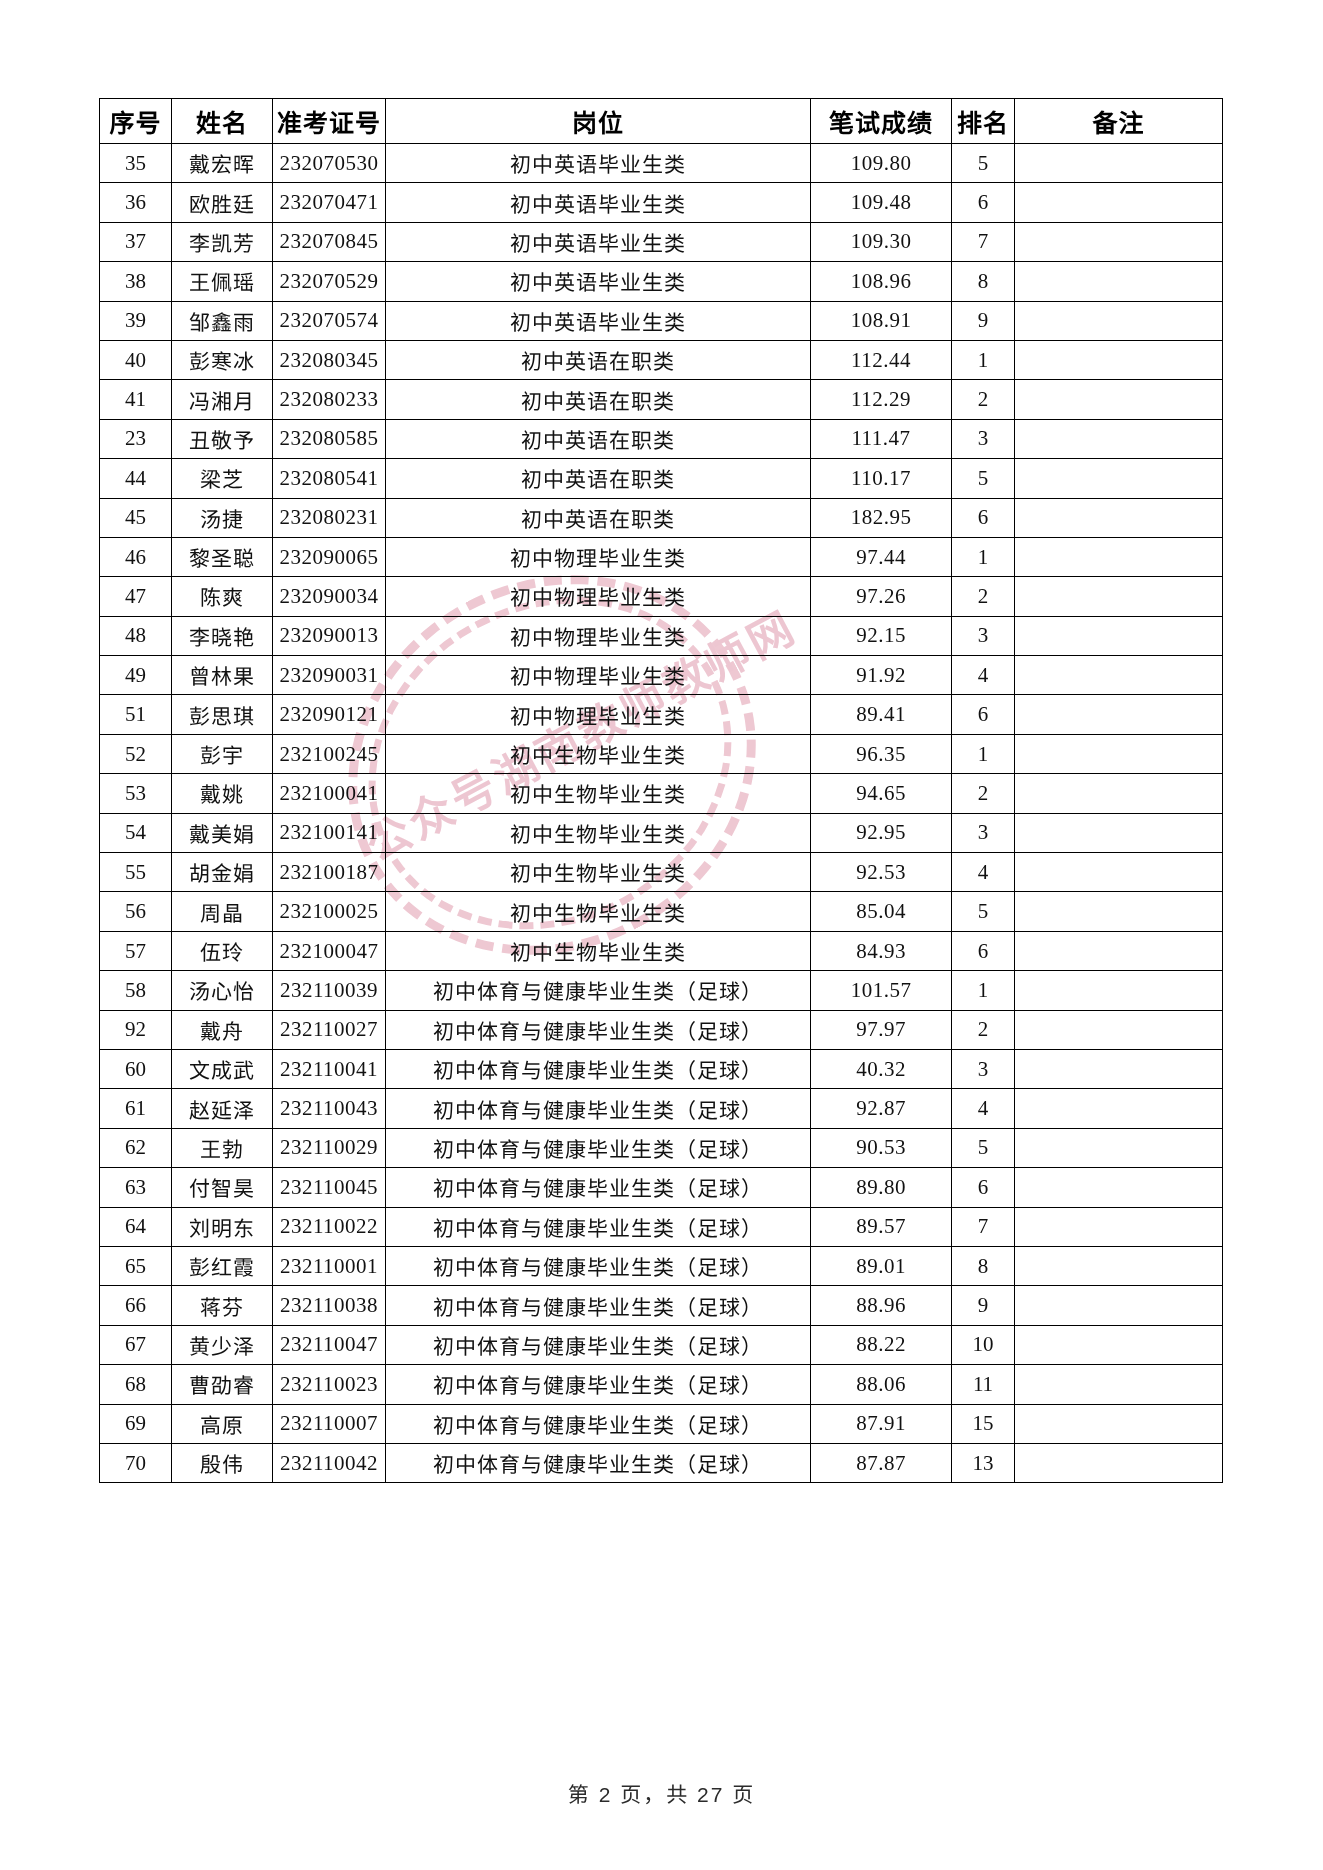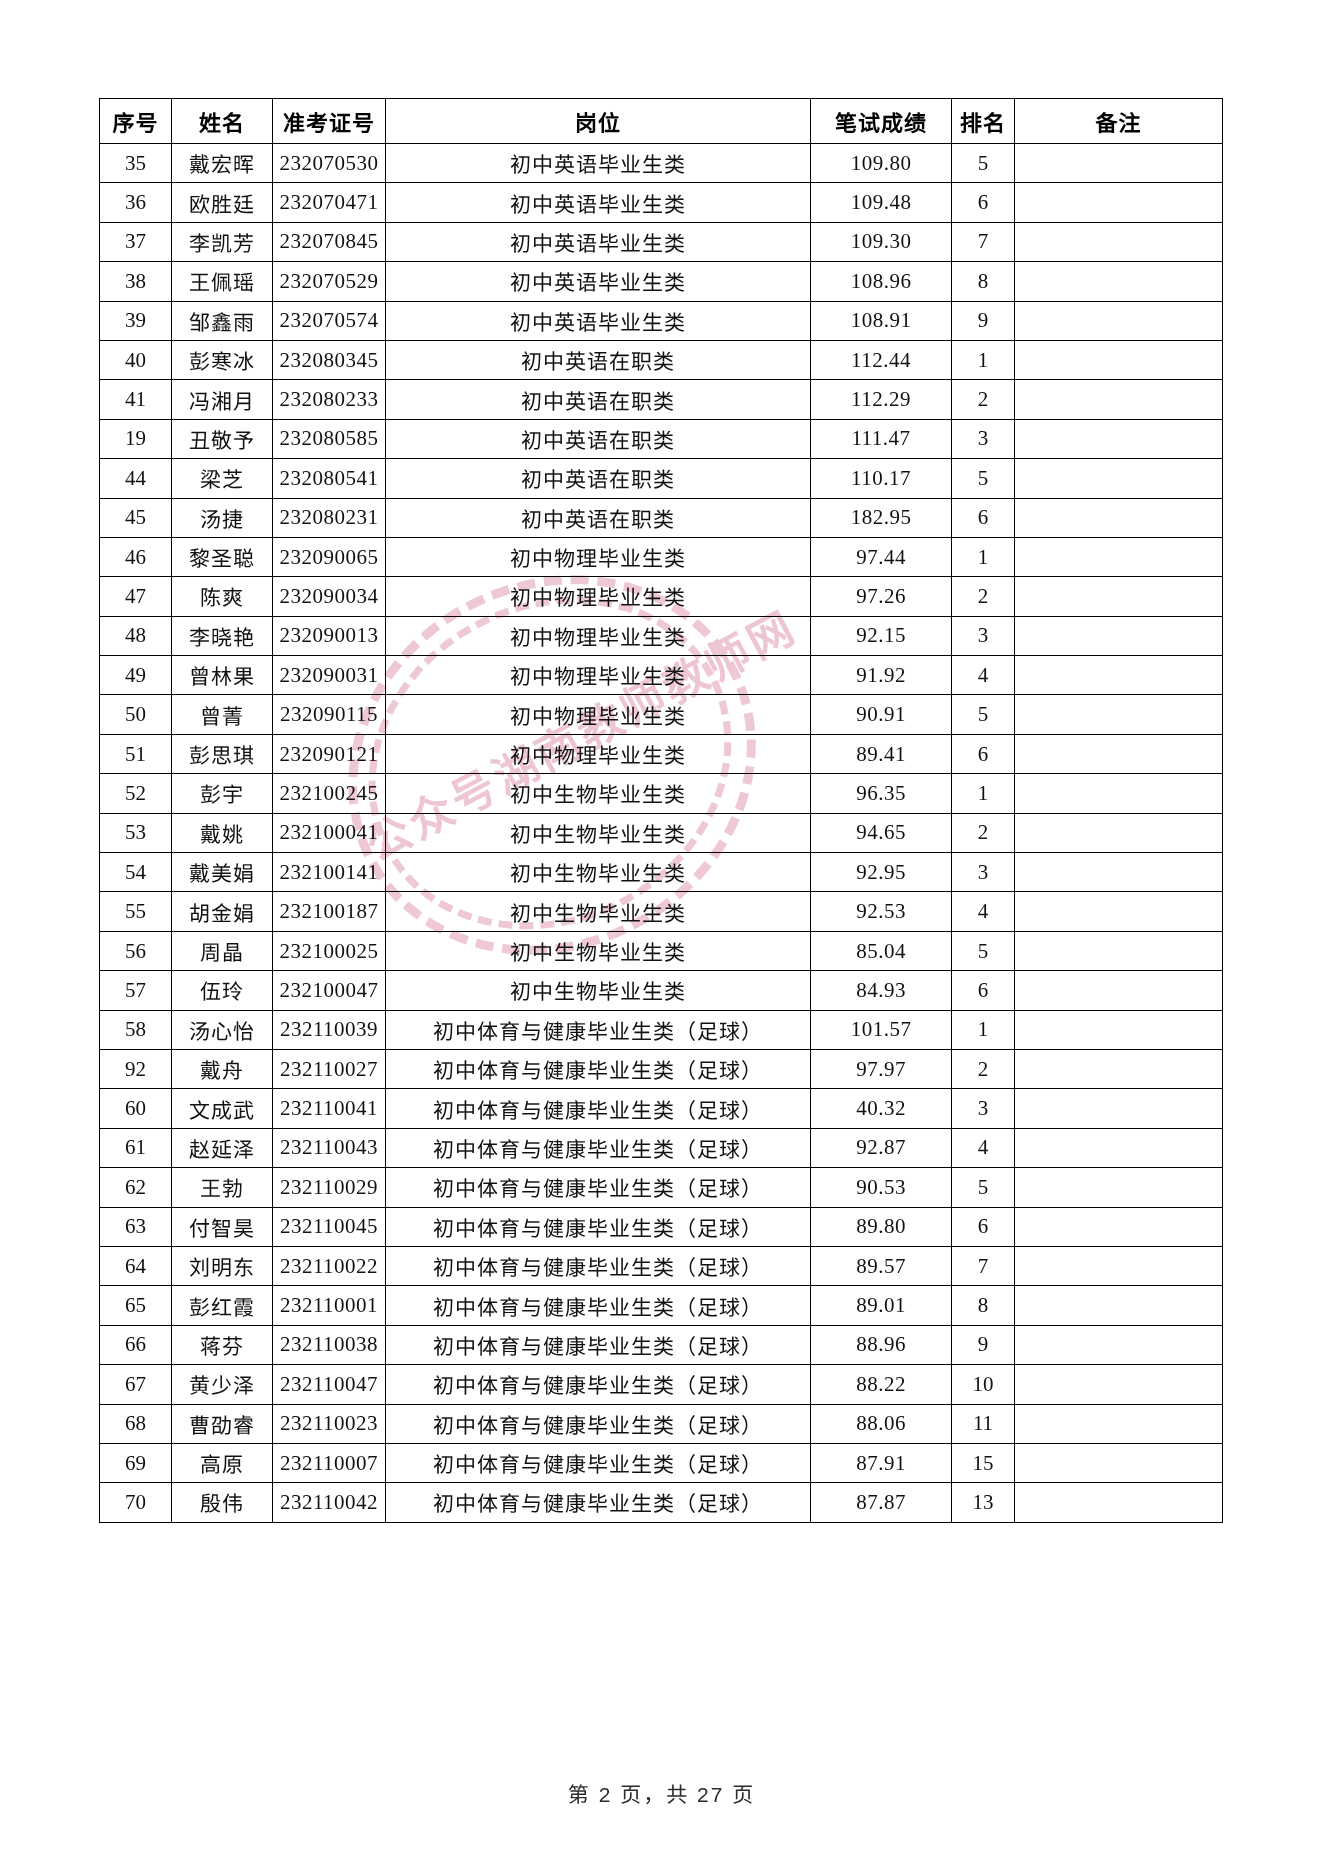--- a/index.html
+++ b/index.html
@@ -89,21 +89,21 @@
   table.grid td {
     border: 1.6px solid #000000;
     text-align: center;
     vertical-align: middle;
     padding: 0;
     background: transparent;
   }
   table.grid thead th {
     height: 44px;
     font-weight: 700;
-    font-size: 22px;
+    font-size: 25px;
     letter-spacing: 1px;
   }
   table.grid tbody td {
     height: 38.4px;
     font-size: 21px;
     font-weight: 400;
     color: #111111;
   }
 
   
@@ -228,21 +228,21 @@
           <tr>
             <td class="cell-idx">41</td>
             <td class="cell-name">冯湘月</td>
             <td class="cell-admit">232080233</td>
             <td class="cell-post">初中英语在职类</td>
             <td class="cell-score">112.29</td>
             <td class="cell-rank">2</td>
             <td class="cell-note"></td>
           </tr>
           <tr>
-            <td class="cell-idx">19</td>
+            <td class="cell-idx">23</td>
             <td class="cell-name">丑敬予</td>
             <td class="cell-admit">232080585</td>
             <td class="cell-post">初中英语在职类</td>
             <td class="cell-score">111.47</td>
             <td class="cell-rank">3</td>
             <td class="cell-note"></td>
           </tr>
           <tr>
             <td class="cell-idx">44</td>
             <td class="cell-name">梁芝</td>
@@ -291,29 +291,20 @@
           <tr>
             <td class="cell-idx">49</td>
             <td class="cell-name">曾林果</td>
             <td class="cell-admit">232090031</td>
             <td class="cell-post">初中物理毕业生类</td>
             <td class="cell-score">91.92</td>
             <td class="cell-rank">4</td>
             <td class="cell-note"></td>
           </tr>
           <tr>
-            <td class="cell-idx">50</td>
-            <td class="cell-name">曾菁</td>
-            <td class="cell-admit">232090115</td>
-            <td class="cell-post">初中物理毕业生类</td>
-            <td class="cell-score">90.91</td>
-            <td class="cell-rank">5</td>
-            <td class="cell-note"></td>
-          </tr>
-          <tr>
             <td class="cell-idx">51</td>
             <td class="cell-name">彭思琪</td>
             <td class="cell-admit">232090121</td>
             <td class="cell-post">初中物理毕业生类</td>
             <td class="cell-score">89.41</td>
             <td class="cell-rank">6</td>
             <td class="cell-note"></td>
           </tr>
           <tr>
             <td class="cell-idx">52</td>

